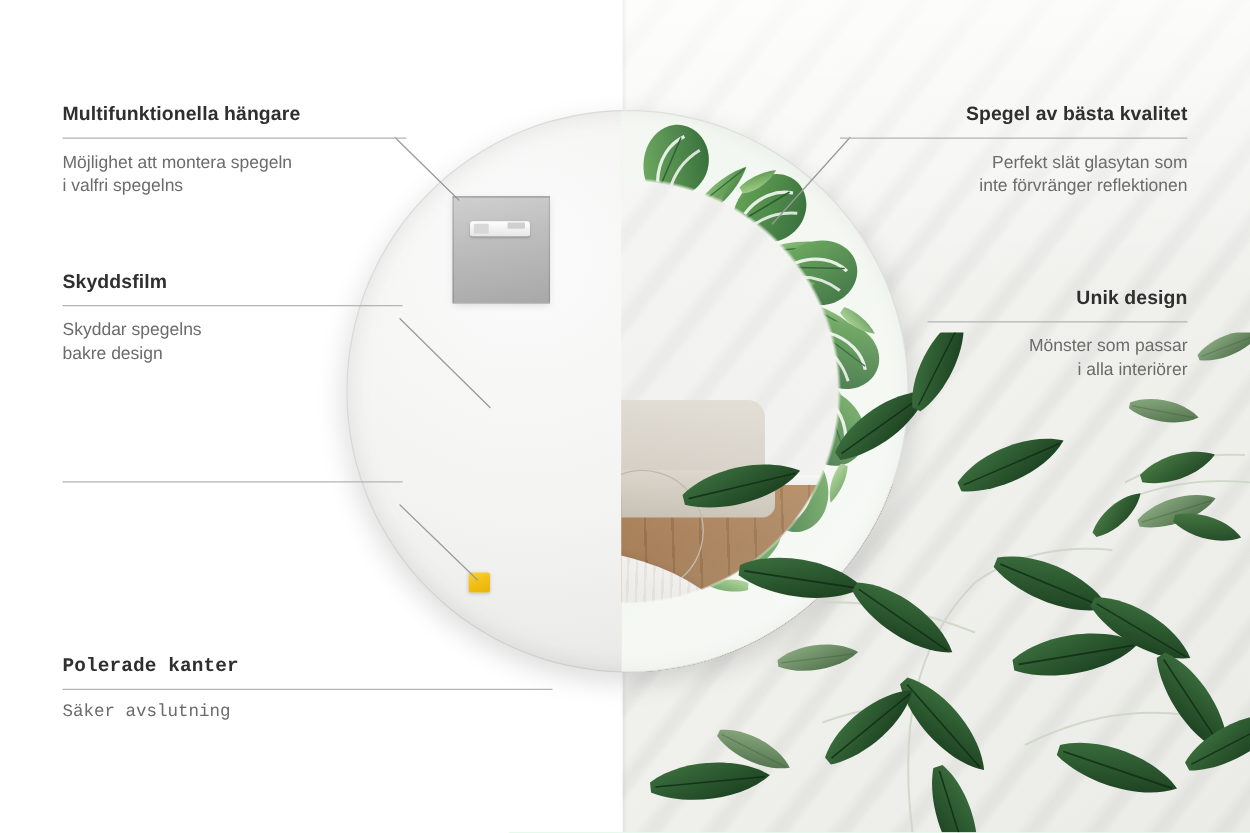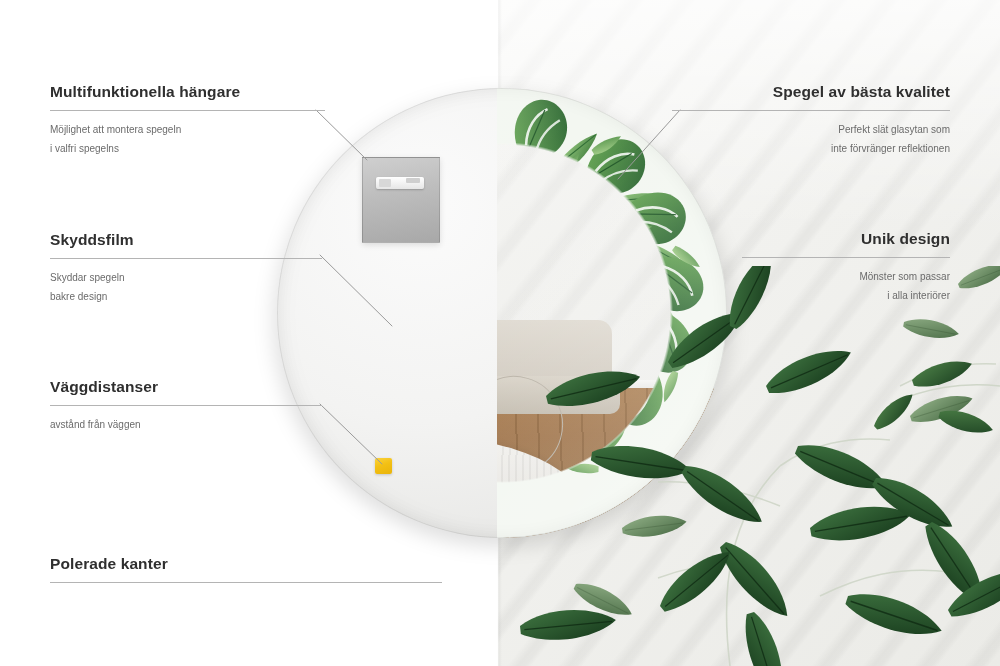--- a/index.html
+++ b/index.html
@@ -206,31 +206,31 @@
   
   .callout{position:absolute;}
   .callout h3{
     margin:0 0 0 0;font-size:15.5px;font-weight:bold;color:#2f2f2f;
     letter-spacing:.1px;line-height:20px;
   }
   .callout .rule{
     height:1px;background:#b4b4b4;margin:8px 0 9px 0;
   }
   .callout p{
-    margin:0;font-size:10px;line-height:19px;color:#6b6b6b;font-weight:normal;
+    margin:0;font-size:14px;line-height:19px;color:#6b6b6b;font-weight:normal;
   }
   .left-col{left:50px;width:392px;}
   .left-col h3,.left-col p{text-align:left;}
   .right-col{width:392px;}
   .right-col h3,.right-col p{text-align:right;}
 
   .c-hangers{top:82px;}
-  .c-film{top:230px;}
+  .c-film{top:216px;}
   .c-spacers{top:377px;}
-  .c-edges{top:554px;}
+  .c-edges{top:523px;font-family:Liberation Mono, monospace;}
   .c-quality{right:50px;top:82px;}
   .c-design{right:50px;top:229px;}
 
   .c-hangers .rule{width:275px;}
   .c-film   .rule{width:272px;}
   .c-spacers .rule{width:272px;}
   .c-edges  .rule{width:392px;}
   .c-quality .rule{width:278px;margin-left:auto;}
   .c-design  .rule{width:208px;margin-left:auto;}
 
@@ -475,33 +475,32 @@
   <div class="callout left-col c-hangers">
     <h3>Multifunktionella hängare</h3>
     <div class="rule"></div>
     <p>Möjlighet att montera spegeln</p>
     <p>i valfri spegelns</p>
   </div>
 
   <div class="callout left-col c-film">
     <h3>Skyddsfilm</h3>
     <div class="rule"></div>
-    <p>Skyddar spegeln</p>
+    <p>Skyddar spegelns</p>
     <p>bakre design</p>
   </div>
 
   <div class="callout left-col c-spacers">
-    <h3>Väggdistanser</h3>
     <div class="rule"></div>
-    <p>avstånd från väggen</p>
   </div>
 
   <div class="callout left-col c-edges">
     <h3>Polerade kanter</h3>
     <div class="rule"></div>
+    <p>Säker avslutning</p>
   </div>
 
   <div class="callout right-col c-design">
     <h3>Unik design</h3>
     <div class="rule"></div>
     <p>Mönster som passar</p>
     <p>i alla interiörer</p>
   </div>
 
   <div class="callout right-col c-quality">

